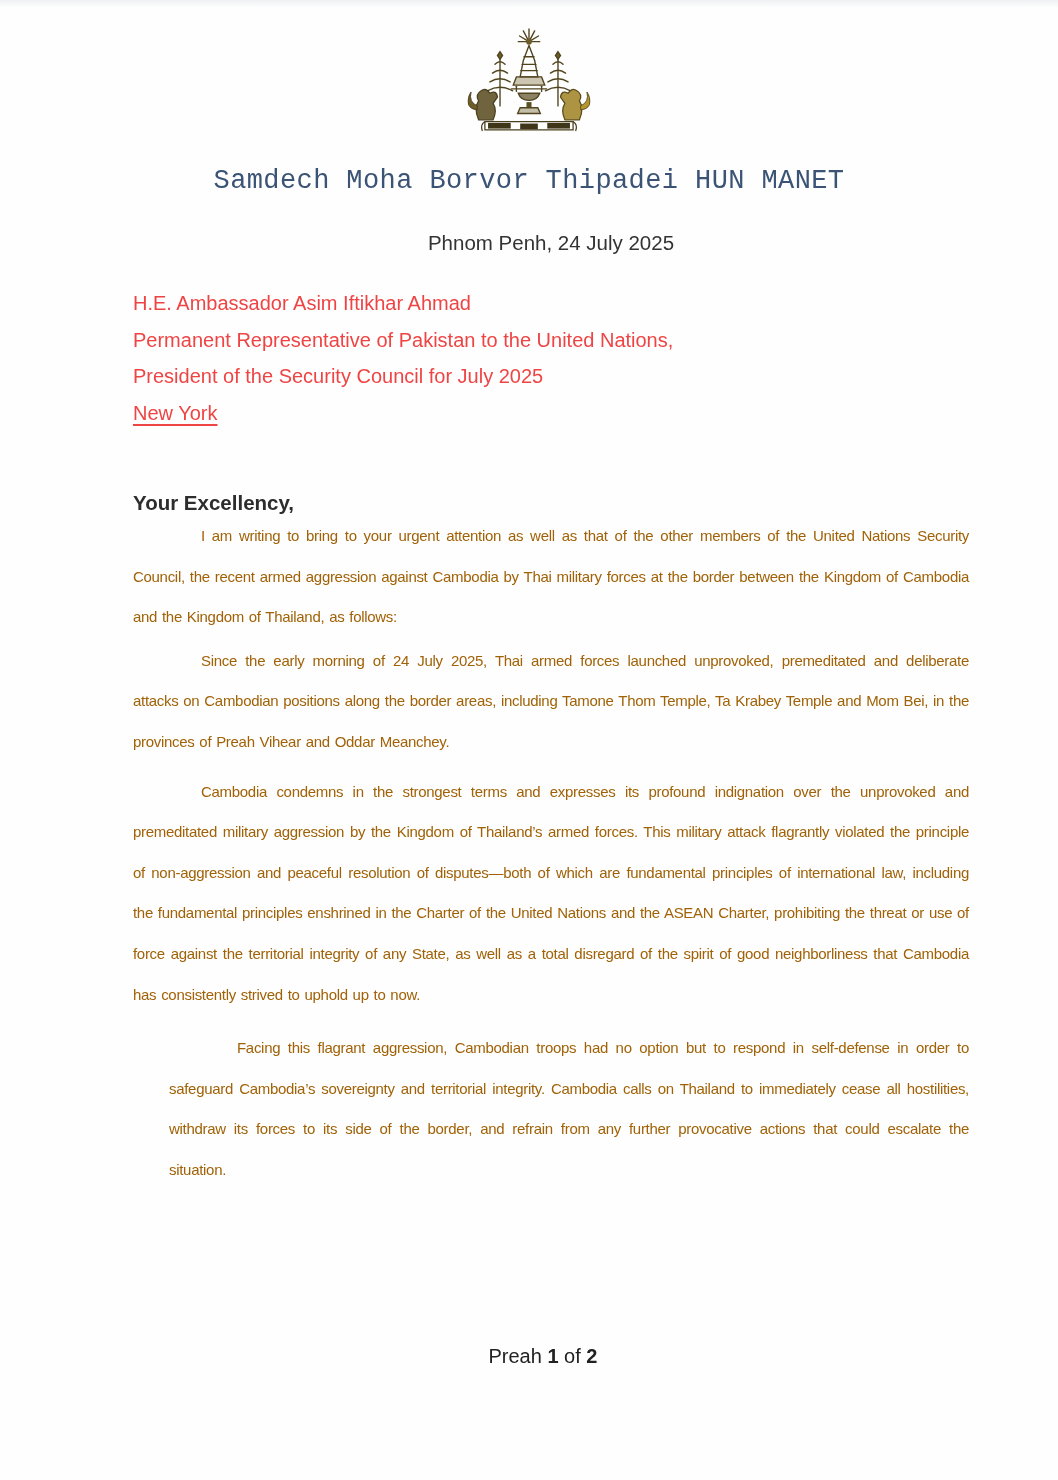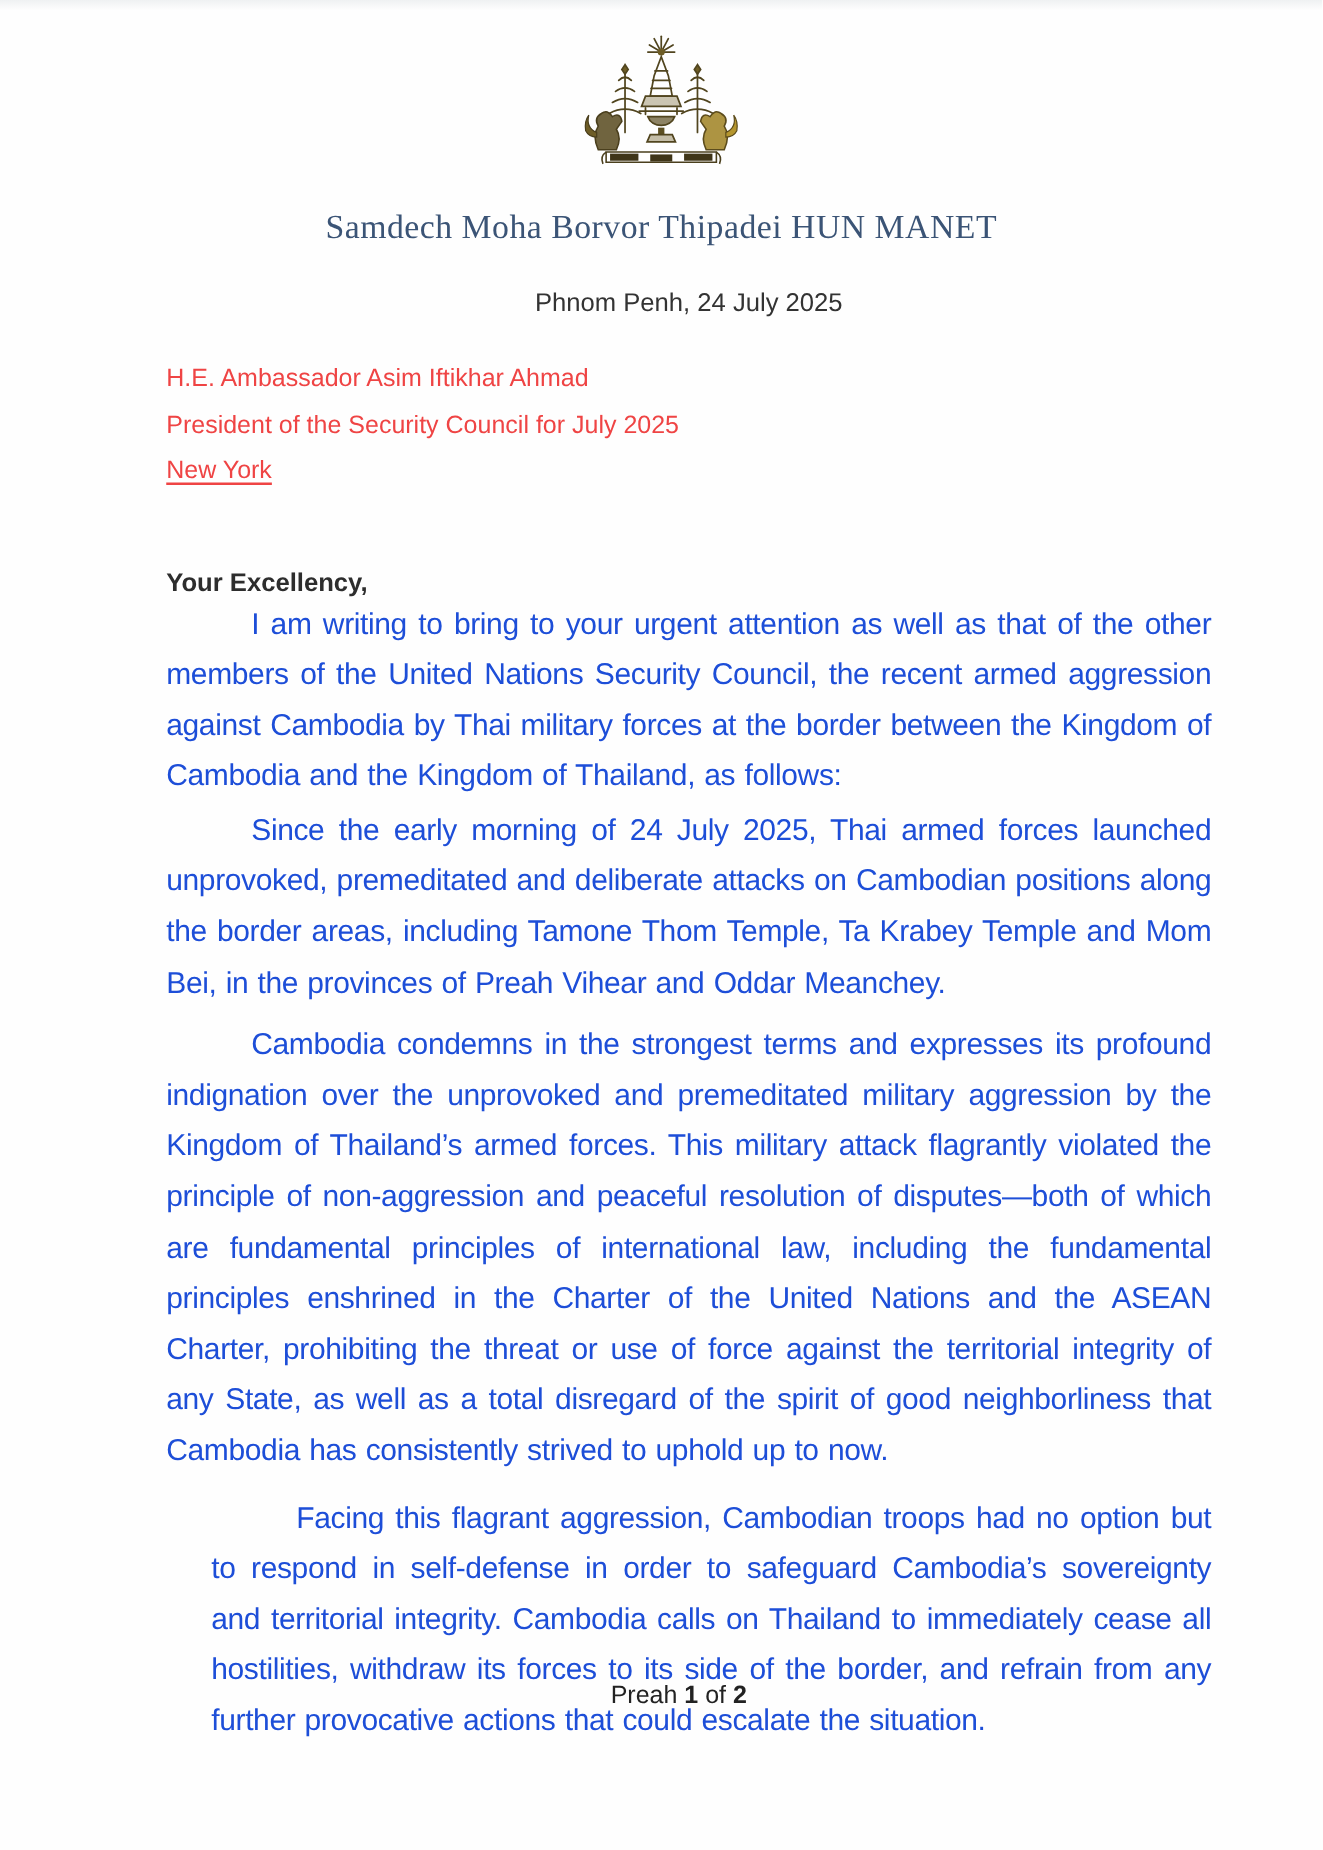--- a/index.html
+++ b/index.html
@@ -27,21 +27,21 @@
     height: 9px;
     background: linear-gradient(#eff1f2, #ffffff);
   }
   .crest-wrap {
     padding-top: 24px;
     display: flex;
     justify-content: center;
   }
   .letterhead-title {
     text-align: center;
-    font-family: Liberation Serif, serif;
+    font-family: Liberation Mono, monospace;
     color: #3b5476;
     font-size: 27px;
     line-height: 34px;
     letter-spacing: 0.4px;
   }
   .letterhead-title.first {
     margin-top: 14px;
   }
   .content {
     margin-left: 133px;
@@ -67,25 +67,25 @@
   .salutation {
     margin-top: 60px;
     font-size: 20.5px;
     color: #2d2d2d;
     font-weight: bold;
   }
   .body-para {
     margin: 0;
     text-align: justify;
     text-indent: 68px;
-    font-size: 24px;
+    font-size: 15px;
     line-height: 40.6px;
     letter-spacing: -0.3px;
     word-spacing: 1px;
-    color: #1d4ed8;
+    color: #a16207;
   }
   .body-para.p1 { margin-top: 1px; }
   .body-para.p2 { margin-top: 3px; }
   .body-para.p3 { margin-top: 9px; }
   .body-para.p4 { margin-top: 13px; margin-left: 36px; }
   .page-footer {
     position: absolute;
     top: 1345px;
     left: 0;
     width: 1058px;
@@ -166,20 +166,21 @@
   </div>
 
   <div class="letterhead-title first">Samdech Moha Borvor Thipadei HUN MANET</div>
 
   <div class="content">
 
     <div class="dateline">Phnom Penh, 24 July 2025</div>
 
     <div class="address-block">
       <div>H.E. Ambassador Asim Iftikhar Ahmad</div>
+      <div>Permanent Representative of Pakistan to the United Nations,</div>
       <div>President of the Security Council for July 2025</div>
       <div><span class="address-city">New York</span></div>
     </div>
 
     <div class="salutation">Your Excellency,</div>
 
     <p class="body-para p1">I am writing to bring to your urgent attention as well as that of the other members of the United Nations Security Council, the recent armed aggression against Cambodia by Thai military forces at the border between the Kingdom of Cambodia and the Kingdom of Thailand, as follows:</p>
     <p class="body-para p2">Since the early morning of 24 July 2025, Thai armed forces launched unprovoked, premeditated and deliberate attacks on Cambodian positions along the border areas, including Tamone Thom Temple, Ta Krabey Temple and Mom Bei, in the provinces of Preah Vihear and Oddar Meanchey.</p>
     <p class="body-para p3">Cambodia condemns in the strongest terms and expresses its profound indignation over the unprovoked and premeditated military aggression by the Kingdom of Thailand’s armed forces. This military attack flagrantly violated the principle of non-aggression and peaceful resolution of disputes—both of which are fundamental principles of international law, including the fundamental principles enshrined in the Charter of the United Nations and the ASEAN Charter, prohibiting the threat or use of force against the territorial integrity of any State, as well as a total disregard of the spirit of good neighborliness that Cambodia has consistently strived to uphold up to now.</p>
     <p class="body-para p4">Facing this flagrant aggression, Cambodian troops had no option but to respond in self-defense in order to safeguard Cambodia’s sovereignty and territorial integrity. Cambodia calls on Thailand to immediately cease all hostilities, withdraw its forces to its side of the border, and refrain from any further provocative actions that could escalate the situation.</p>

